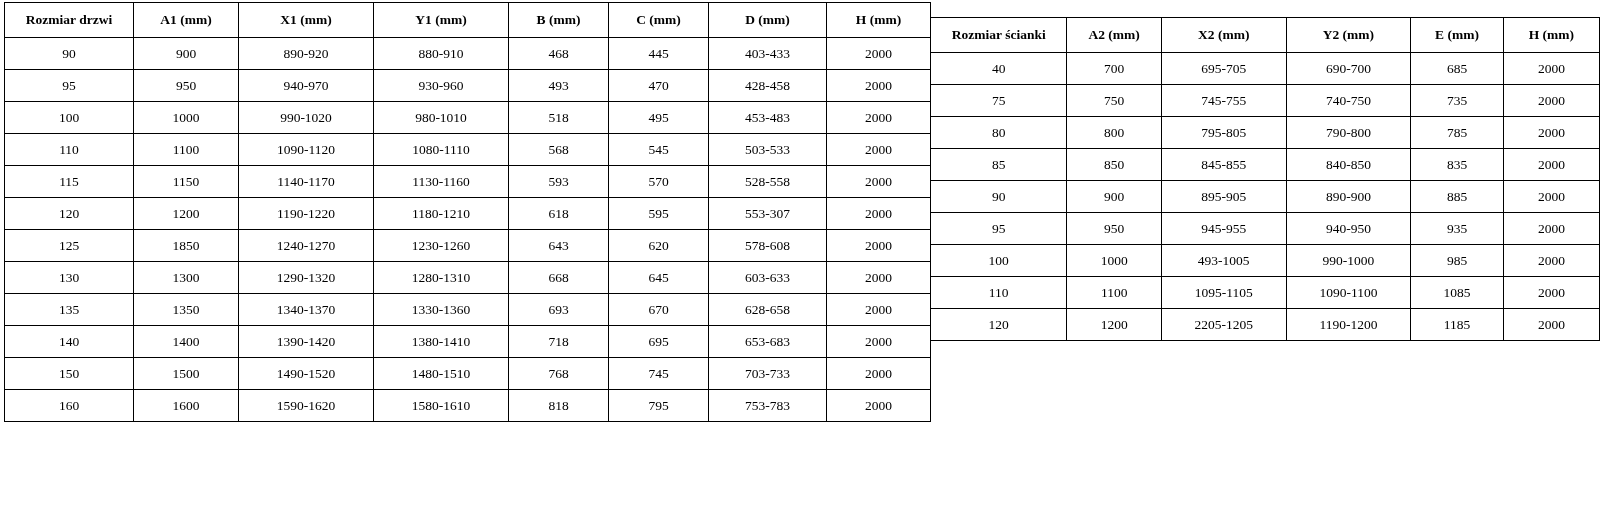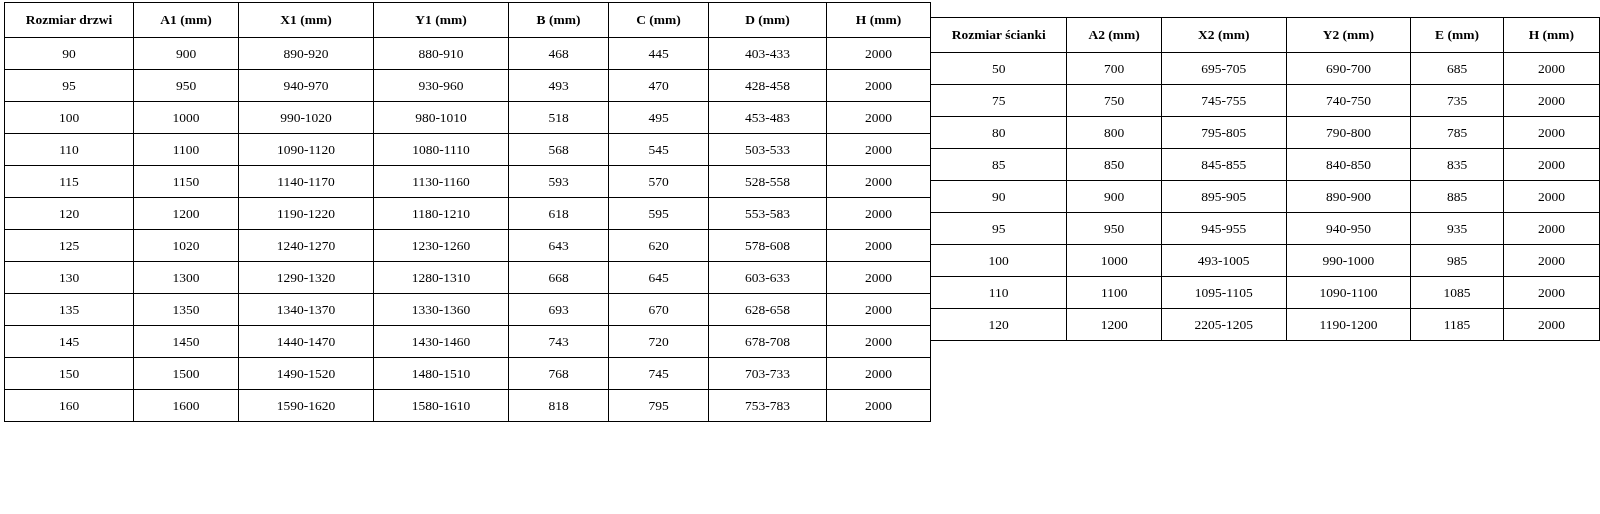--- a/index.html
+++ b/index.html
@@ -147,26 +147,26 @@
             <td>528-558</td>
             <td>2000</td>
           </tr>
           <tr>
             <td>120</td>
             <td>1200</td>
             <td>1190-1220</td>
             <td>1180-1210</td>
             <td>618</td>
             <td>595</td>
-            <td>553-583</td>
+            <td>553-307</td>
             <td>2000</td>
           </tr>
           <tr>
             <td>125</td>
-            <td>1020</td>
+            <td>1850</td>
             <td>1240-1270</td>
             <td>1230-1260</td>
             <td>643</td>
             <td>620</td>
             <td>578-608</td>
             <td>2000</td>
           </tr>
           <tr>
             <td>130</td>
             <td>1300</td>
@@ -181,27 +181,27 @@
             <td>135</td>
             <td>1350</td>
             <td>1340-1370</td>
             <td>1330-1360</td>
             <td>693</td>
             <td>670</td>
             <td>628-658</td>
             <td>2000</td>
           </tr>
           <tr>
-            <td>145</td>
-            <td>1450</td>
-            <td>1440-1470</td>
-            <td>1430-1460</td>
-            <td>743</td>
-            <td>720</td>
-            <td>678-708</td>
+            <td>140</td>
+            <td>1400</td>
+            <td>1390-1420</td>
+            <td>1380-1410</td>
+            <td>718</td>
+            <td>695</td>
+            <td>653-683</td>
             <td>2000</td>
           </tr>
           <tr>
             <td>150</td>
             <td>1500</td>
             <td>1490-1520</td>
             <td>1480-1510</td>
             <td>768</td>
             <td>745</td>
             <td>703-733</td>
@@ -236,21 +236,21 @@
             <th>Rozmiar ścianki</th>
             <th>A2 (mm)</th>
             <th>X2 (mm)</th>
             <th>Y2 (mm)</th>
             <th>E (mm)</th>
             <th>H (mm)</th>
           </tr>
       </thead>
       <tbody id="walls-body">
           <tr>
-            <td>50</td>
+            <td>40</td>
             <td>700</td>
             <td>695-705</td>
             <td>690-700</td>
             <td>685</td>
             <td>2000</td>
           </tr>
           <tr>
             <td>75</td>
             <td>750</td>
             <td>745-755</td>

